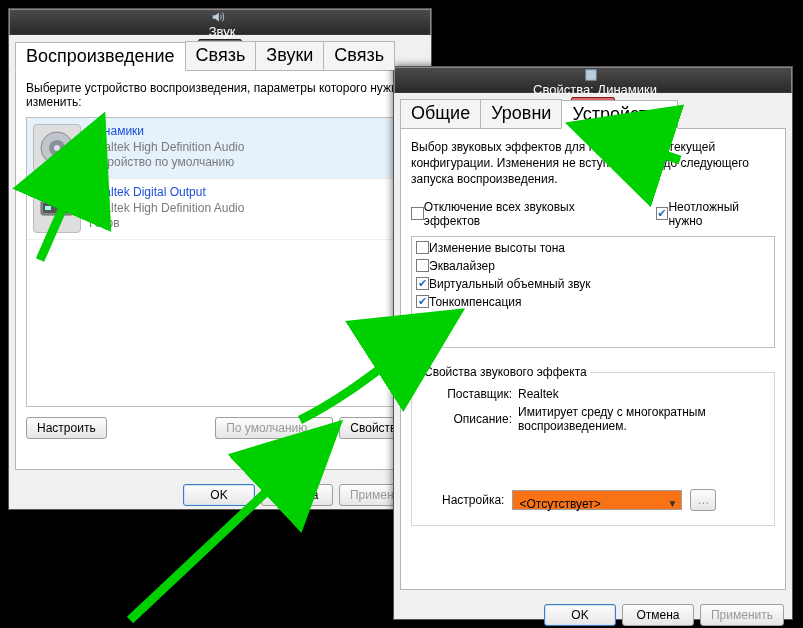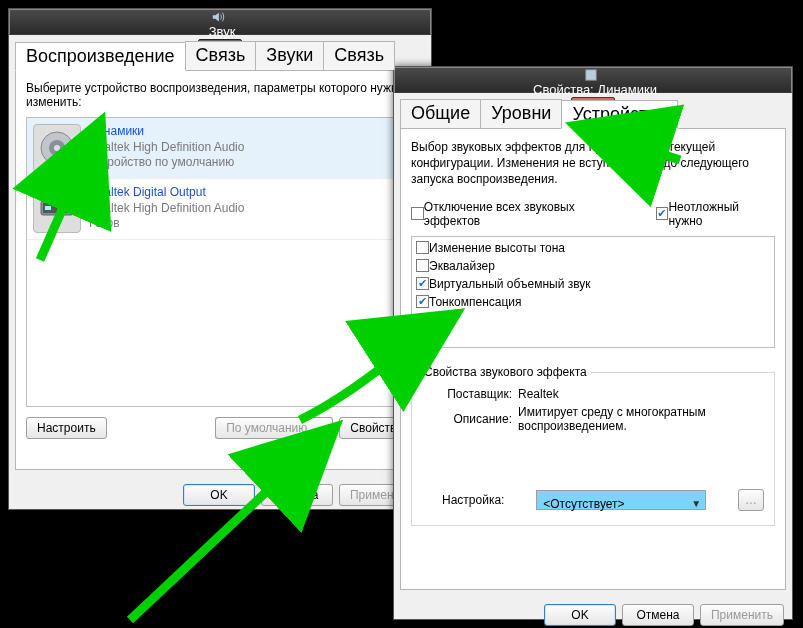--- a/index.html
+++ b/index.html
@@ -137,21 +137,21 @@
   }
   .groupbox .legend {
     position: absolute; top: -8px; left: 8px;
     background: #fff; padding: 0 4px;
   }
   .kv { display:flex; gap:6px; margin: 4px 0 4px 14px; }
   .kv .k { color:#000; min-width:76px; text-align:right;}
   .kv .v { color:#000; }
   .combo {
     display:inline-flex; align-items:center;
-    border:1px solid #9e9e9e; height:20px; background:#7dd3fc;
+    border:1px solid #9e9e9e; height:20px; background:#f97316;
     padding: 8px 4px 0 6px; min-width: 170px; justify-content:space-between;
     cursor: pointer;
   }
   .combo .caret { font-size: 10px; color:#333;}
   svg.arrows { position:absolute; left:0; top:0; width:803px; height:628px; pointer-events:none; z-index: 100;}
 </style>
 </head>
 <body>
 
 <div class="window" style="left:8px; top:8px; width:424px; height:502px;">
@@ -279,21 +279,21 @@
     <div class="groupbox">
       <span class="legend">Свойства звукового эффекта</span>
       <div class="kv">
         <span class="k">Поставщик:</span>
         <span class="v">Realtek</span>
       </div>
       <div class="kv" style="align-items:center;">
         <span class="k">Описание:</span>
         <span class="v" style="max-width:230px;">Имитирует среду с многократным воспроизведением.</span>
       </div>
-      <div style="display:flex; align-items:center; gap:26px; margin:56px 0 0 20px;justify-content:space-between;">
+      <div style="display:flex; align-items:center; gap:8px; margin:56px 0 0 20px;">
         <span>Настройка:</span>
         <div class="combo">
           <span>&lt;Отсутствует&gt;</span>
           <span class="caret">▼</span>
         </div>
         <button class="btn disabled" style="min-width:24px; padding:0 6px;">…</button>
       </div>
     </div>
   </div>
   <div class="btnrow">

